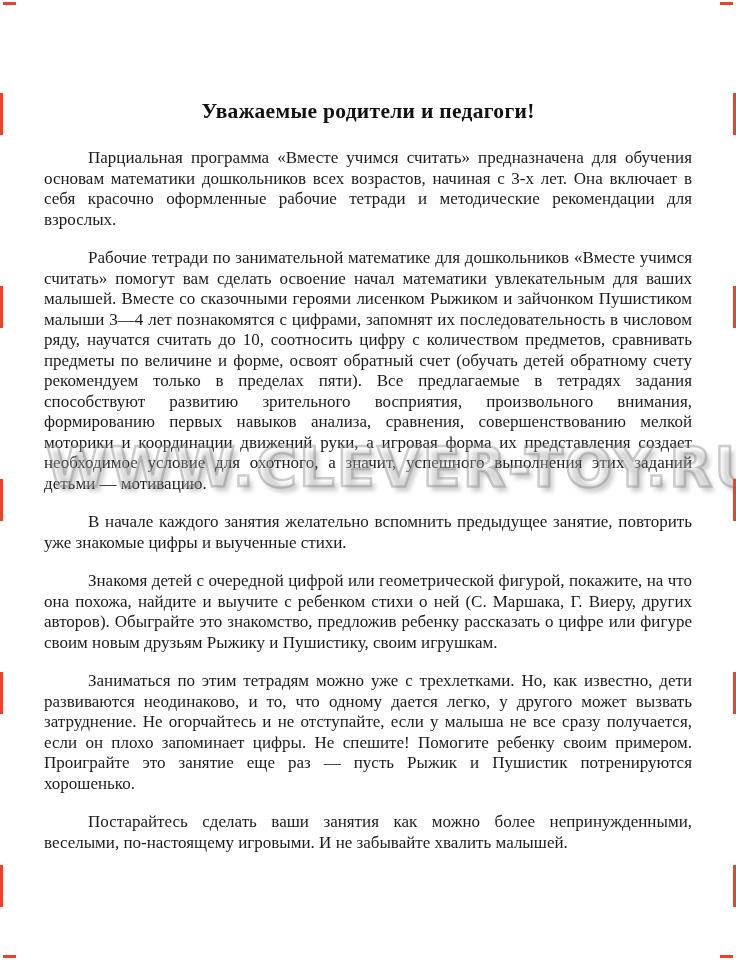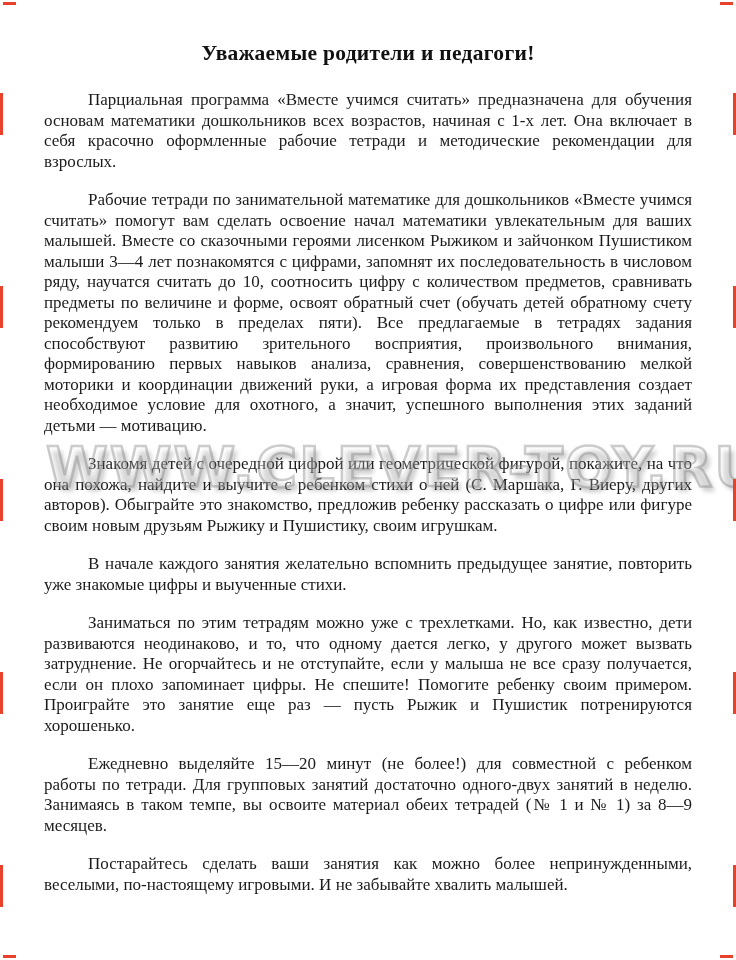--- a/index.html
+++ b/index.html
@@ -51,21 +51,21 @@
   }
 
   
   .content {
     position: relative;
     z-index: 2;
     padding: 0 44px;
   }
   .doc-title {
     margin: 0;
-    padding-top: 41px;
+    padding-top: 99px;
     margin-bottom: 24px;
     text-align: center;
     font-size: 21.5px;
     font-weight: 700;
     letter-spacing: 0.3px;
     color: #111111;
   }
   .content p {
     margin: 0 0 18px 0;
     font-size: 17px;
@@ -84,23 +84,22 @@
   <div class="corner-dash tl"></div>
   <div class="corner-dash tr"></div>
   <div class="corner-dash bl"></div>
   <div class="corner-dash br"></div>
 
   <div class="watermark">WWW.CLEVER-TOY.RU</div>
 
   <div class="content">
     <h1 class="doc-title">Уважаемые родители и педагоги!</h1>
 
-    <p>Парциальная программа «Вместе учимся считать» предназначена для обучения основам математики дошкольников всех возрастов, начиная с 1-х лет. Она включает в себя красочно оформленные рабочие тетради и методические рекомендации для взрослых.</p>
+    <p>Парциальная программа «Вместе учимся считать» предназначена для обучения основам математики дошкольников всех возрастов, начиная с 3-х лет. Она включает в себя красочно оформленные рабочие тетради и методические рекомендации для взрослых.</p>
     <p>Рабочие тетради по занимательной математике для дошкольников «Вместе учимся считать» помогут вам сделать освоение начал математики увлекательным для ваших малышей. Вместе со сказочными героями лисенком Рыжиком и зайчонком Пушистиком малыши 3—4 лет познакомятся с цифрами, запомнят их последовательность в числовом ряду, научатся считать до 10, соотносить цифру с количеством предметов, сравнивать предметы по величине и форме, освоят обратный счет (обучать детей обратному счету рекомендуем только в пределах пяти). Все предлагаемые в тетрадях задания способствуют развитию зрительного восприятия, произвольного внимания, формированию первых навыков анализа, сравнения, совершенствованию мелкой моторики и координации движений руки, а игровая форма их представления создает необходимое условие для охотного, а значит, успешного выполнения этих заданий детьми — мотивацию.</p>
+    <p>В начале каждого занятия желательно вспомнить предыдущее занятие, повторить уже знакомые цифры и выученные стихи.</p>
     <p>Знакомя детей с очередной цифрой или геометрической фигурой, покажите, на что она похожа, найдите и выучите с ребенком стихи о ней (С. Маршака, Г. Виеру, других авторов). Обыграйте это знакомство, предложив ребенку рассказать о цифре или фигуре своим новым друзьям Рыжику и Пушистику, своим игрушкам.</p>
-    <p>В начале каждого занятия желательно вспомнить предыдущее занятие, повторить уже знакомые цифры и выученные стихи.</p>
     <p>Заниматься по этим тетрадям можно уже с трехлетками. Но, как известно, дети развиваются неодинаково, и то, что одному дается легко, у другого может вызвать затруднение. Не огорчайтесь и не отступайте, если у малыша не все сразу получается, если он плохо запоминает цифры. Не спешите! Помогите ребенку своим примером. Проиграйте это занятие еще раз — пусть Рыжик и Пушистик потренируются хорошенько.</p>
-    <p>Ежедневно выделяйте 15—20 минут (не более!) для совместной с ребенком работы по тетради. Для групповых занятий достаточно одного-двух занятий в неделю. Занимаясь в таком темпе, вы освоите материал обеих тетрадей (№ 1 и № 1) за 8—9 месяцев.</p>
     <p>Постарайтесь сделать ваши занятия как можно более непринужденными, веселыми, по-настоящему игровыми. И не забывайте хвалить малышей.</p>
 
   </div>
 
 </div>
 
 </body></html>

